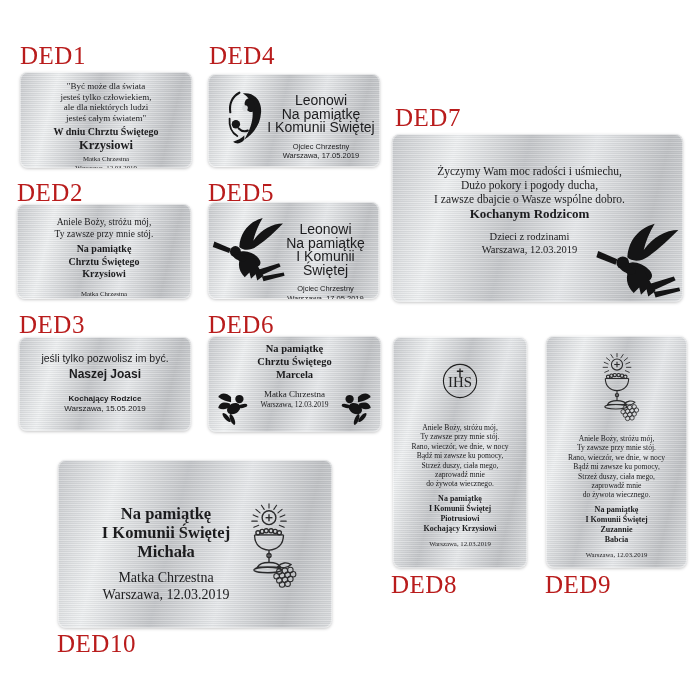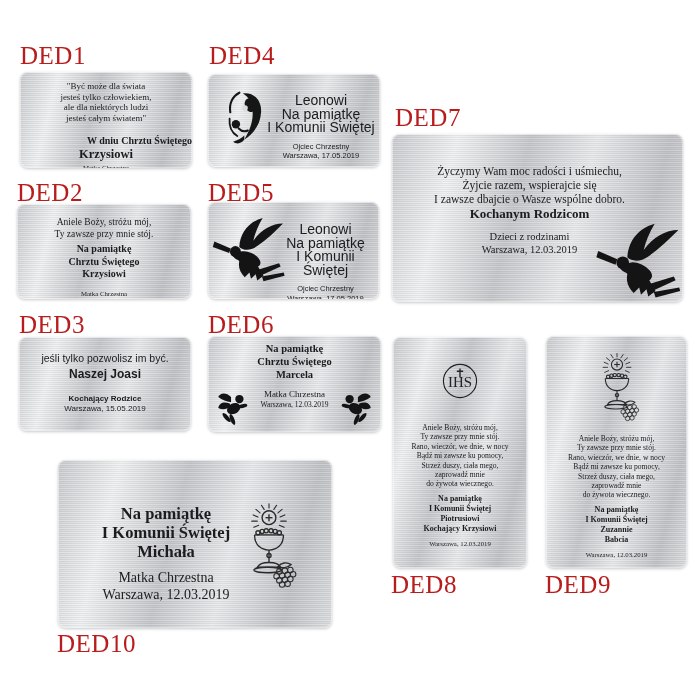--- a/index.html
+++ b/index.html
@@ -15,21 +15,21 @@
     box-shadow:0 1px 3px rgba(60,60,65,.28), inset 0 0 0 1px rgba(255,255,255,.45);}
   .ctr{text-align:center;}
   .serif{font-family:"Liberation Serif",serif;}
   .sans{font-family:"Liberation Sans",sans-serif;}
   .script{font-family:cursive;}
   .b{font-weight:700;}
   .abs{position:absolute;}
   svg{display:block;}
   
   .p1 .q{font-size:9px;line-height:10.6px;}
-  .p1 .t1{font-size:10px;line-height:12px;font-weight:700;margin-top:12px;text-align:right;}
+  .p1 .t1{font-size:10px;line-height:12px;font-weight:700;margin-top:3px;}
   .p1 .t2{font-size:12.5px;line-height:14px;font-weight:700;}
   .p1 .s{font-size:6.8px;line-height:8.2px;margin-top:3px;}
   
   .p2 .q{font-size:9.5px;line-height:12px;}
   .p2 .t{font-size:10px;line-height:12.6px;font-weight:700;margin-top:3px;}
   .p2 .t + .t{margin-top:0;}
   .p2 .s{font-size:6.8px;line-height:8.6px;margin-top:9px;}
   
   .p3 .q{font-size:10.5px;line-height:13px;}
   .p3 .t{font-size:12px;line-height:14px;font-weight:700;margin-top:2px;}
@@ -186,21 +186,21 @@
           <ellipse cx="15" cy="41" rx="9" ry="3.2" transform="rotate(48 15 41)"></ellipse>
           <ellipse cx="24" cy="44" rx="9" ry="3.2" transform="rotate(68 24 44)"></ellipse>
         </g>
       </svg>
     </span>
   </div>
 
   <div class="plaque p7 script ctr" style="left:392px;top:134px;width:291px;height:168px">
     <div class="abs" style="left:8px;right:24px;top:30px">
       <div class="q">Życzymy Wam moc radości i uśmiechu,</div>
-      <div class="q">Żyjcie razem, wspierajcie się</div>
+      <div class="q">Dużo pokory i pogody ducha,</div>
       <div class="q">I zawsze dbajcie o Wasze wspólne dobro.</div>
       <div class="t">Kochanym Rodzicom</div>
       <div class="s">Dzieci z rodzinami</div>
       <div class="s" style="margin-top:0">Warszawa, 12.03.2019</div>
     </div>
     <span class="abs" style="left:203px;top:86px">
       <svg width="92" height="82" viewBox="0 0 100 90">
         <g fill="#141415">
           <polygon points="3,34 24,43 22,49 1,41"></polygon>
           <circle cx="30" cy="47" r="7"></circle>

